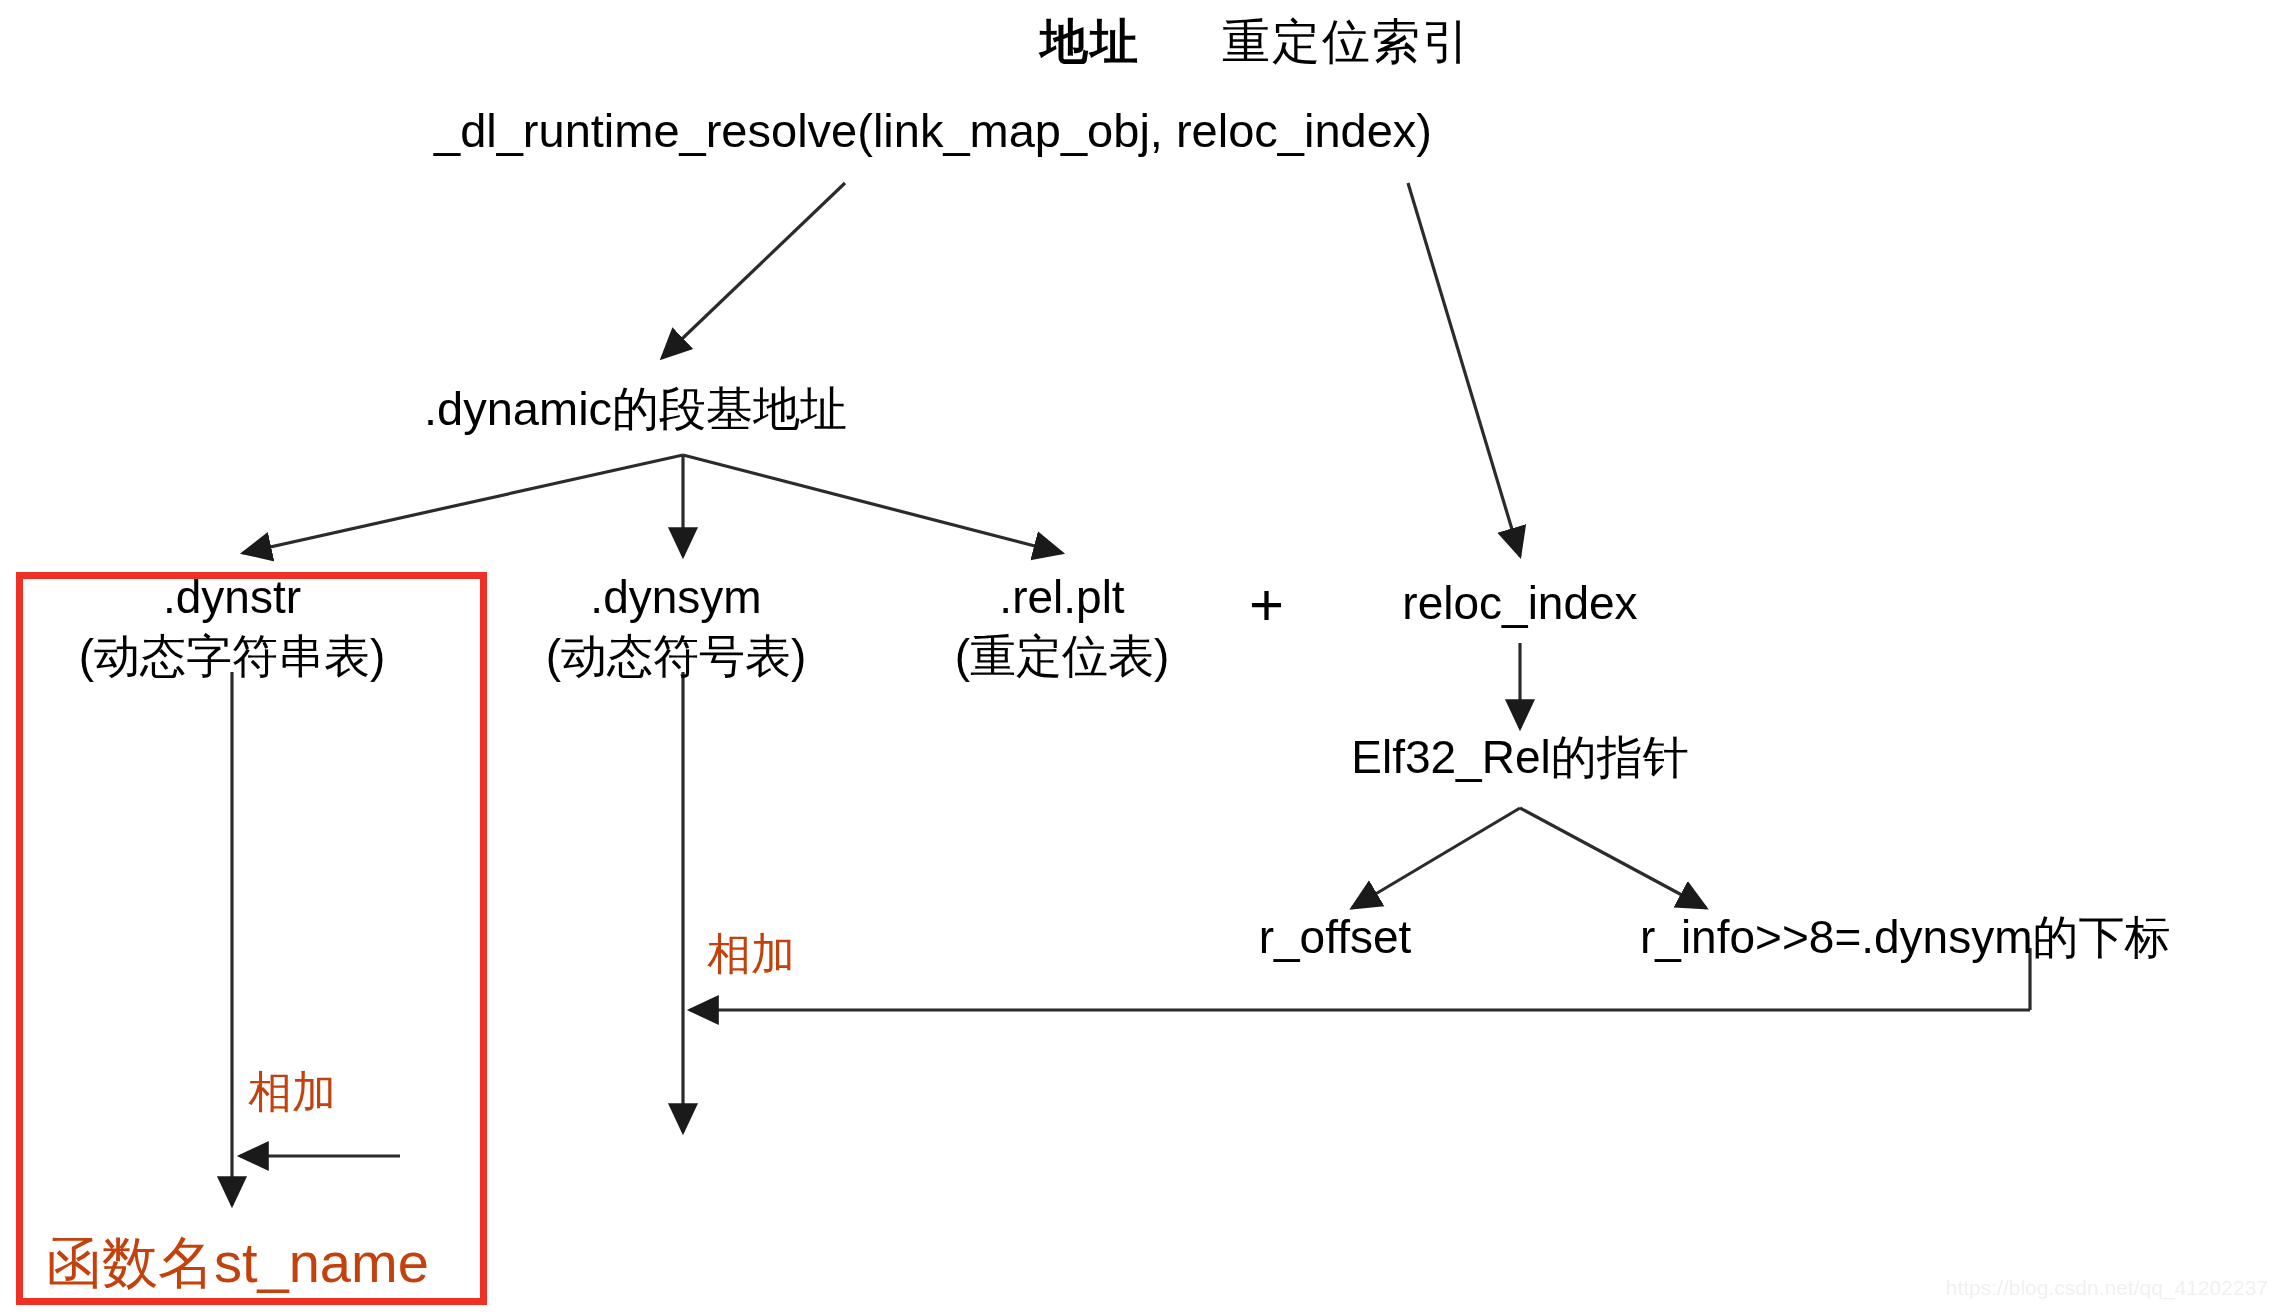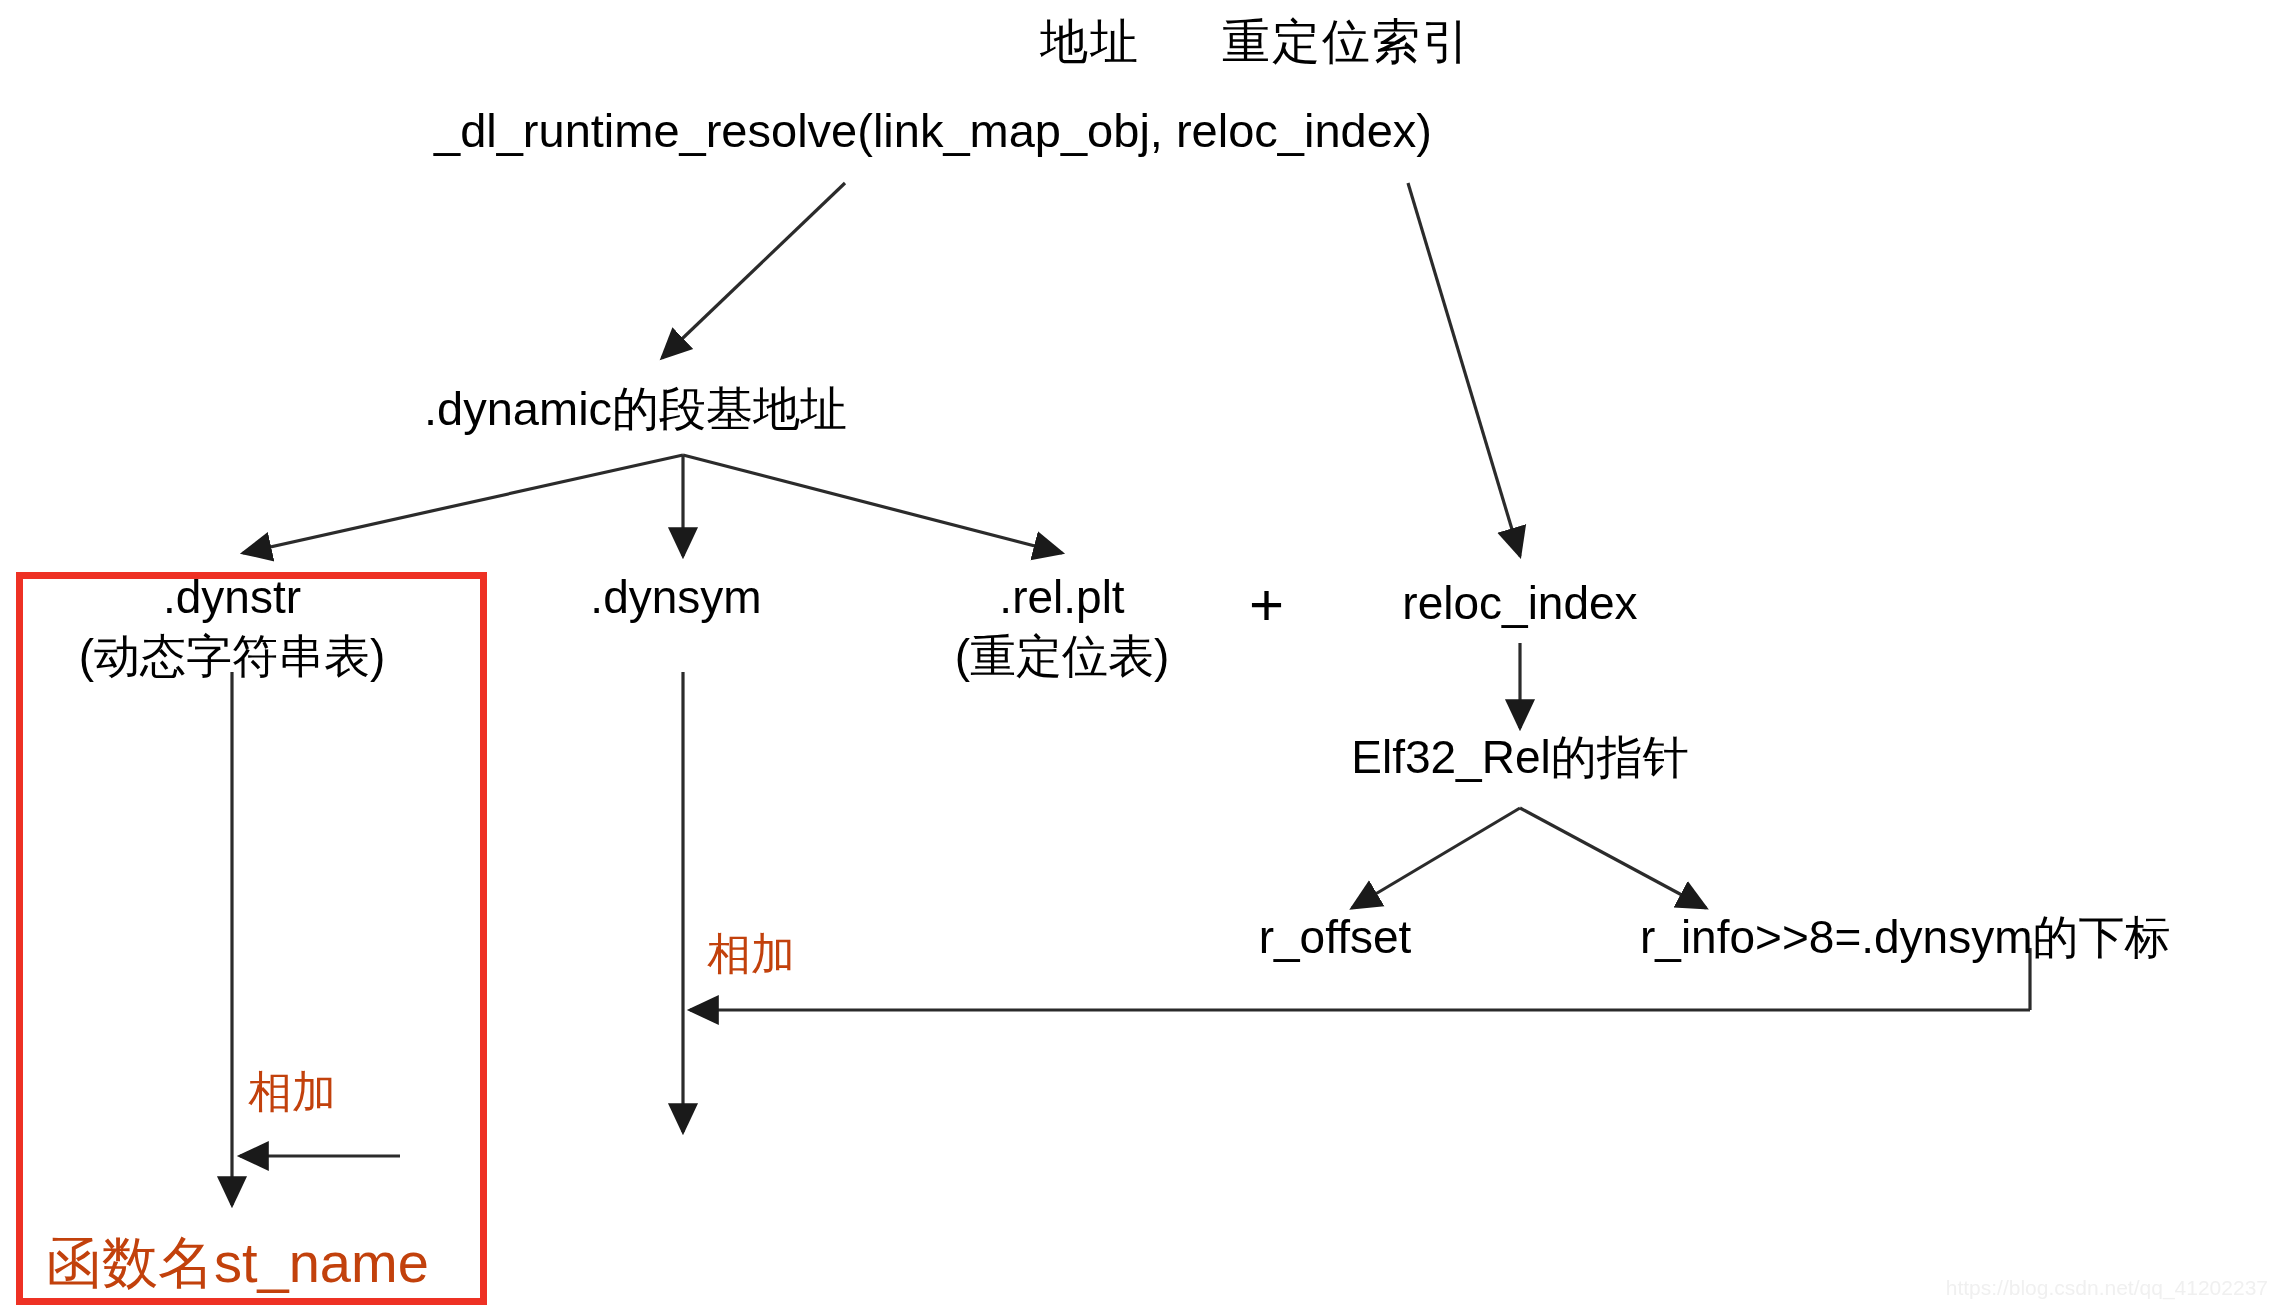--- a/index.html
+++ b/index.html
@@ -112,31 +112,32 @@
     <g stroke="#2b2b2b" stroke-width="3.2" fill="none">
       <path d="M 2030,948 L 2030,1010"></path>
     </g>
     <g stroke="#2b2b2b" stroke-width="3.2" fill="none" marker-end="url(#ah)">
       <path d="M 2030,1010 L 690,1010"></path>
 
       <path d="M 400,1156 L 240,1156"></path>
     </g>
   </svg>
 
-  <div class="hdr" style="left:1040px; top:10px;">地址</div>
+  <div class="hdr" style="left:1040px; top:10px;font-weight:bold;">地址</div>
   <div class="hdr" style="left:1222px; top:10px;">重定位索引</div>
 
   <div class="node" style="left:434px; top:105px; font-size:47px;">_dl_runtime_resolve(link_map_obj, reloc_index)</div>
 
   <div class="node" style="left:424px; top:383px; font-size:47px;">.dynamic的段基地址</div>
 
   <div class="node ctr" style="left:232px; top:572px;">.dynstr</div>
   <div class="node ctr" style="left:232px; top:631px;">(动态字符串表)</div>
 
   <div class="node ctr" style="left:676px; top:572px;">.dynsym</div>
+  <div class="node ctr" style="left:676px; top:631px;">(动态符号表)</div>
 
   <div class="node ctr" style="left:1062px; top:572px;">.rel.plt</div>
   <div class="node ctr" style="left:1062px; top:631px;">(重定位表)</div>
 
   <div class="plus" style="left:1249px; top:575px;">+</div>
 
   <div class="node ctr" style="left:1520px; top:578px;">reloc_index</div>
 
   <div class="node ctr" style="left:1520px; top:732px;">Elf32_Rel的指针</div>
 

